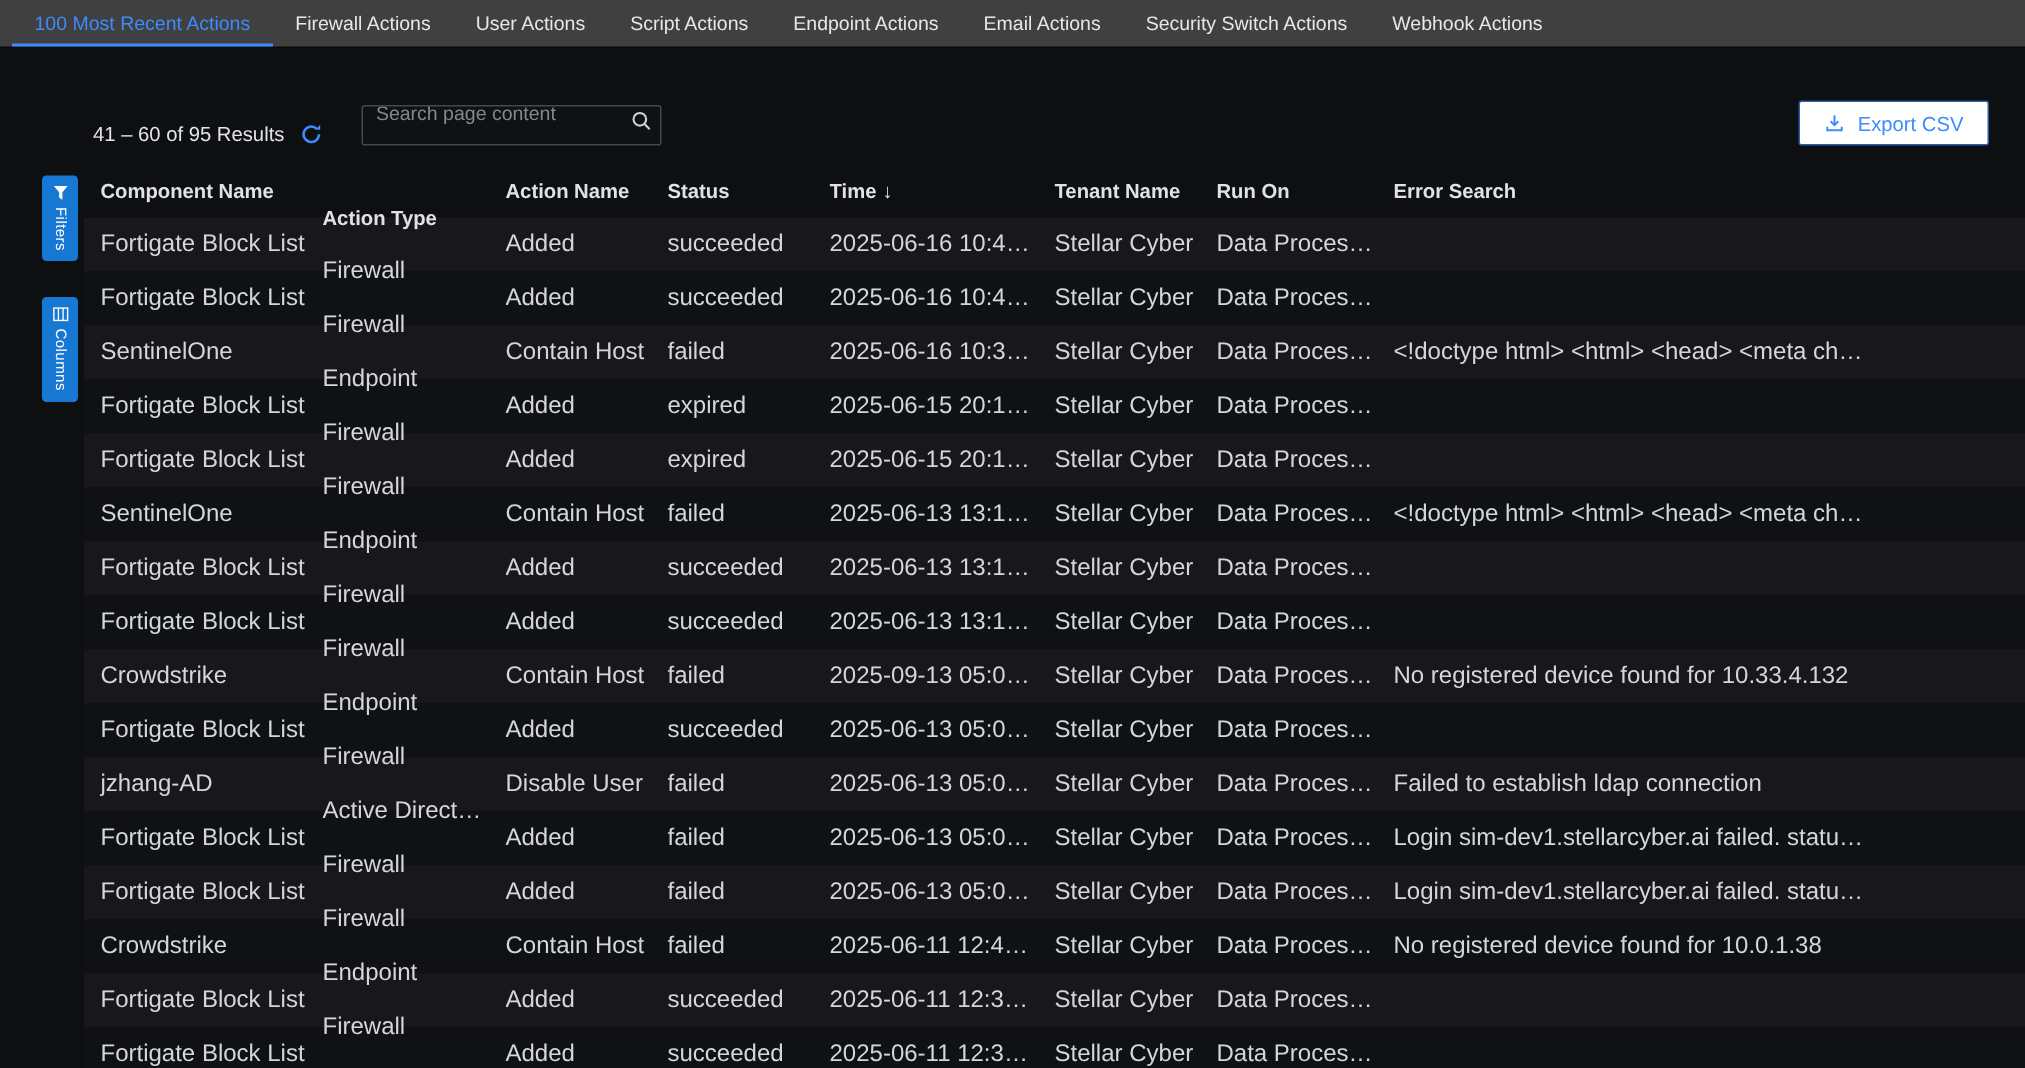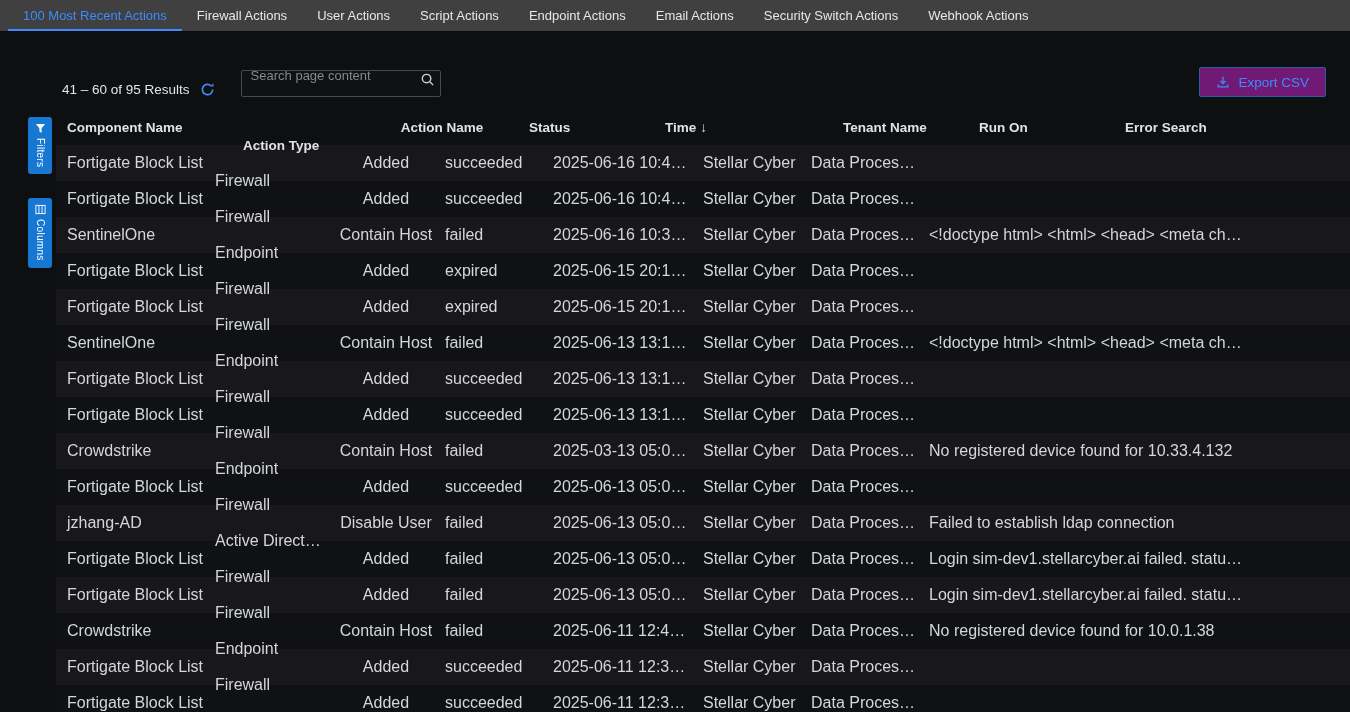--- a/index.html
+++ b/index.html
@@ -61,21 +61,21 @@
     outline: none;
   }
   .searchbox input::placeholder { color: #85888d; }
   .search-icon {
     position: absolute; right: 6px; top: 6px;
     cursor: pointer; display: flex;
   }
   .export-btn {
     margin-left: auto;
     display: flex; align-items: center; gap: 8px;
-    background: #701a75;
+    background: #ffffff;
     border: 1px solid #2b5ea8;
     color: #3d8bfd;
     border-radius: 2px;
     height: 30px;
     padding: 0 16px;
     font-size: 13.5px;
     font-family: inherit;
     cursor: pointer;
   }
 
@@ -105,41 +105,40 @@
   }
 
   
   .table { margin: 12px 0 0 56px; }
   .thead {
     display: flex; align-items: center;
     height: 36px;
     font-weight: 700;
     font-size: 13.5px;
     color: #e0e2e5;
-    gap: 28px;
   }
   .row {
     display: flex; align-items: center;
     height: 36px;
     font-size: 16px;
     color: #d4d6d9;
     cursor: pointer;
   }
   .tbody .row:nth-child(odd)  { background: #18181b; }
   .tbody .row:nth-child(even) { background: #101114; }
   .cell {
     padding-right: 10px;
     white-space: nowrap;
     overflow: hidden;
     text-overflow: ellipsis;
     flex-shrink: 0;
   }
   .c0 { width: 159px; padding-left: 11px; }
   .c1 { width: 122px; margin-top: 36px; }
-  .c2 { width: 108px; text-align: center; }
+  .c2 { width: 108px; }
   .c3 { width: 108px; }
   .c4 { width: 150px; }
   .c5 { width: 108px; }
   .c6 { width: 118px; }
   .c7 { flex: 1 1 auto; width: auto; }
   .sort-indicator { margin-left: 4px; font-weight: 400; }
 </style>
 </head>
 <body>
 
@@ -295,21 +294,21 @@
         <div class="cell c4">2025-06-13 13:17:51</div>
         <div class="cell c5">Stellar Cyber</div>
         <div class="cell c6">Data Processor</div>
         <div class="cell c7"></div>
       </div>
       <div class="row">
         <div class="cell c0">Crowdstrike</div>
         <div class="cell c1">Endpoint</div>
         <div class="cell c2">Contain Host</div>
         <div class="cell c3">failed</div>
-        <div class="cell c4">2025-03-13 05:06:28</div>
+        <div class="cell c4">2025-09-13 05:06:28</div>
         <div class="cell c5">Stellar Cyber</div>
         <div class="cell c6">Data Processor</div>
         <div class="cell c7">No registered device found for 10.33.4.132</div>
       </div>
       <div class="row">
         <div class="cell c0">Fortigate Block List</div>
         <div class="cell c1">Firewall</div>
         <div class="cell c2">Added</div>
         <div class="cell c3">succeeded</div>
         <div class="cell c4">2025-06-13 05:06:10</div>

